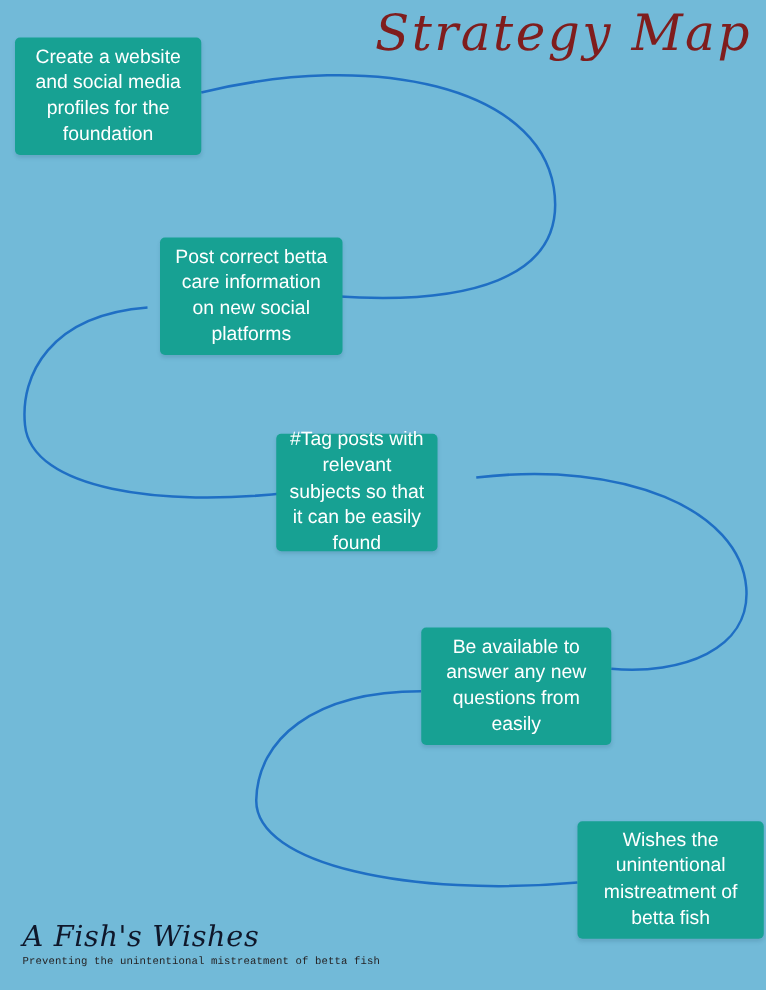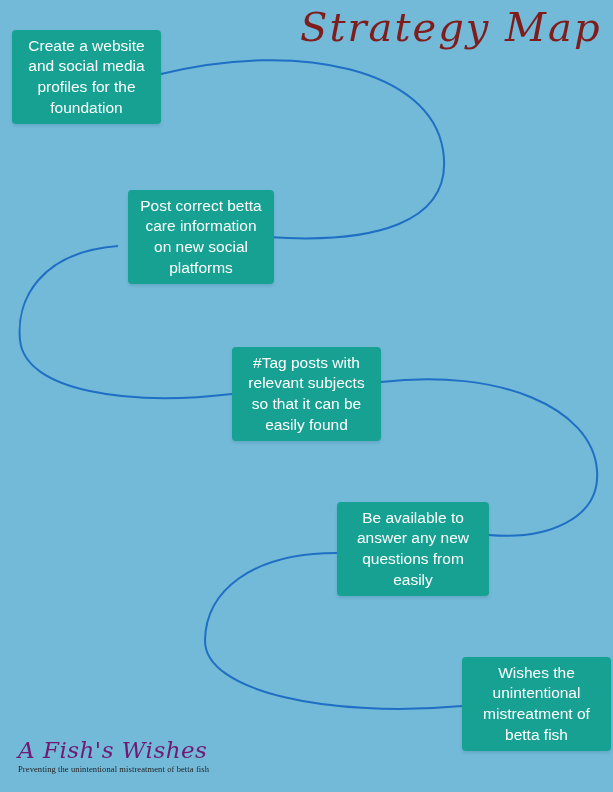--- a/index.html
+++ b/index.html
@@ -49,41 +49,41 @@
     display: flex;
     align-items: center;
     justify-content: center;
     padding: 6px 8px;
     box-shadow: 0 2px 3px rgba(40, 90, 115, 0.18);
   }
   .node-text { display: block; width: 100%; }
 
   #node-1 { left: 12px;  top: 30px;  width: 149px; height: 94px; }
   #node-2 { left: 128px; top: 190px; width: 146px; height: 94px; justify-content: center; }
-  #node-3 { left: 232px; top: 347px; width: 149px; height: 94px; }
+  #node-3 { left: 221px; top: 347px; width: 129px; height: 94px; }
   #node-4 { left: 337px; top: 502px; width: 152px; height: 94px; }
   #node-5 { left: 462px; top: 657px; width: 149px; height: 94px; }
 
   .logo {
     position: absolute;
     left: 18px;
     top: 738px;
     width: 230px;
   }
   .logo-name {
     font-family: "DejaVu Serif", serif;
     font-style: italic;
     font-size: 23px;
-    color: #701a75;
+    color: #0f172a;
     white-space: nowrap;
     letter-spacing: 0.5px;
     line-height: 1.1;
   }
   .logo-tagline {
-    font-family: Liberation Serif, serif;
+    font-family: Liberation Mono, monospace;
     font-size: 8.5px;
     color: #231f20;
     white-space: nowrap;
     margin-top: 1px;
     letter-spacing: 0.1px;
   }
 </style>
 </head>
 <body>
 

